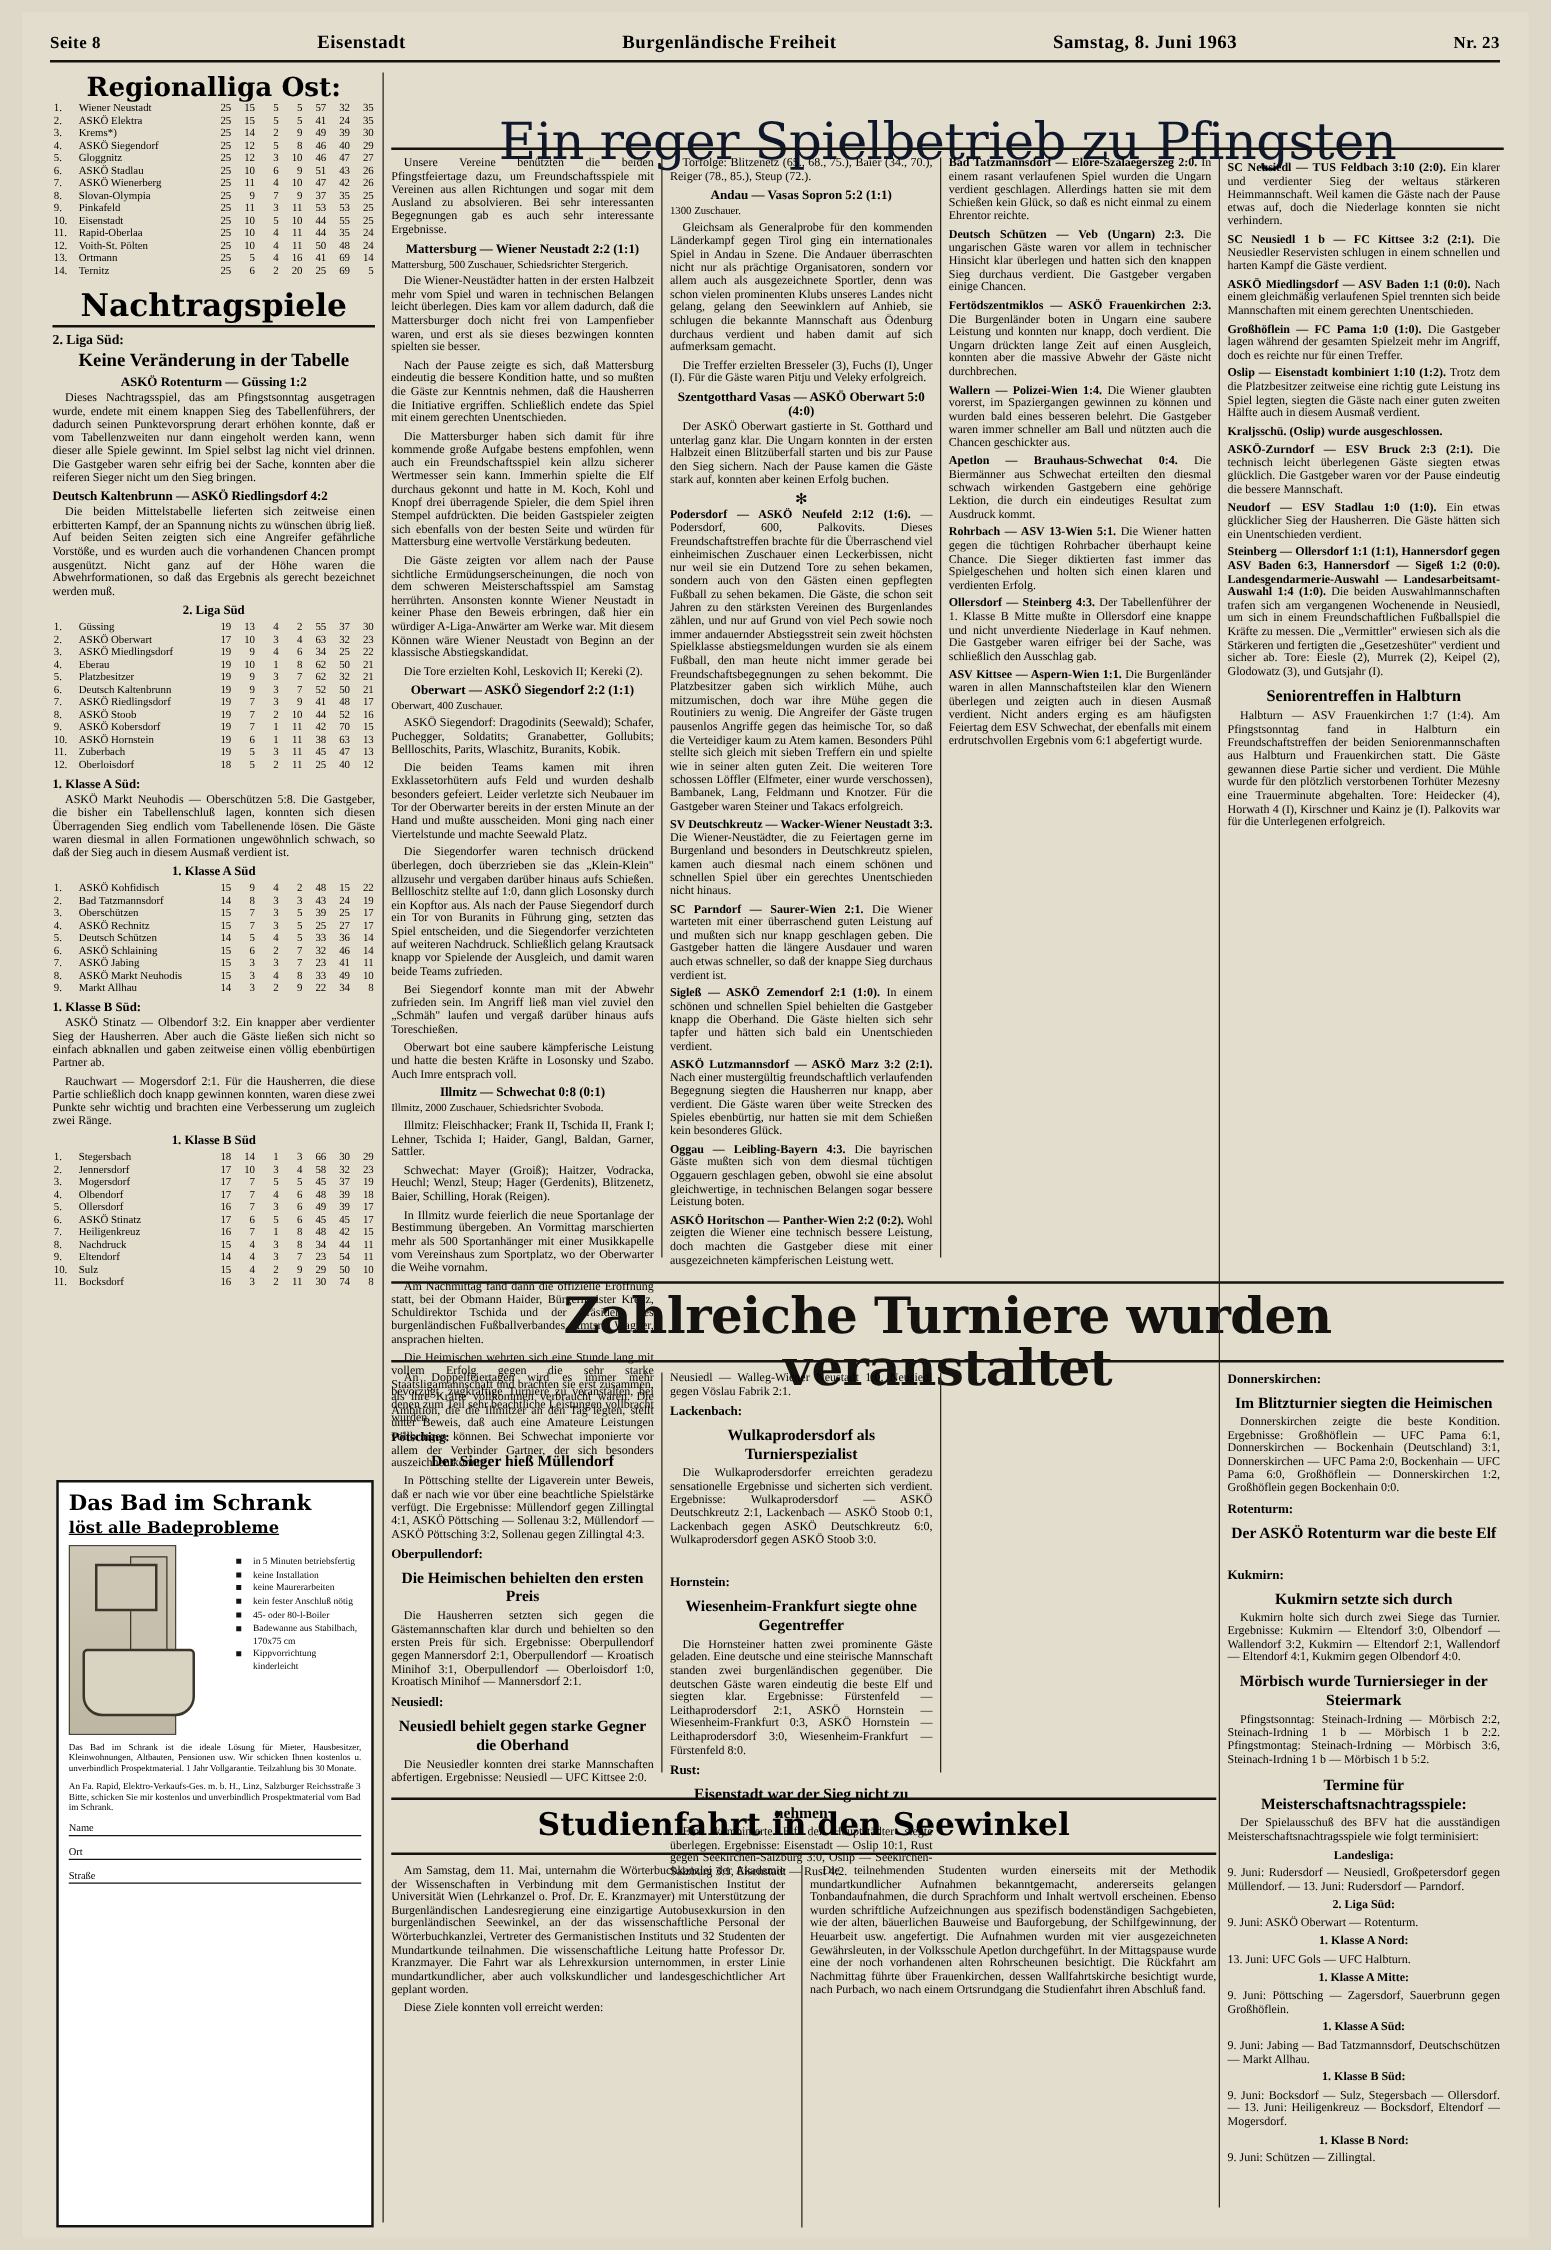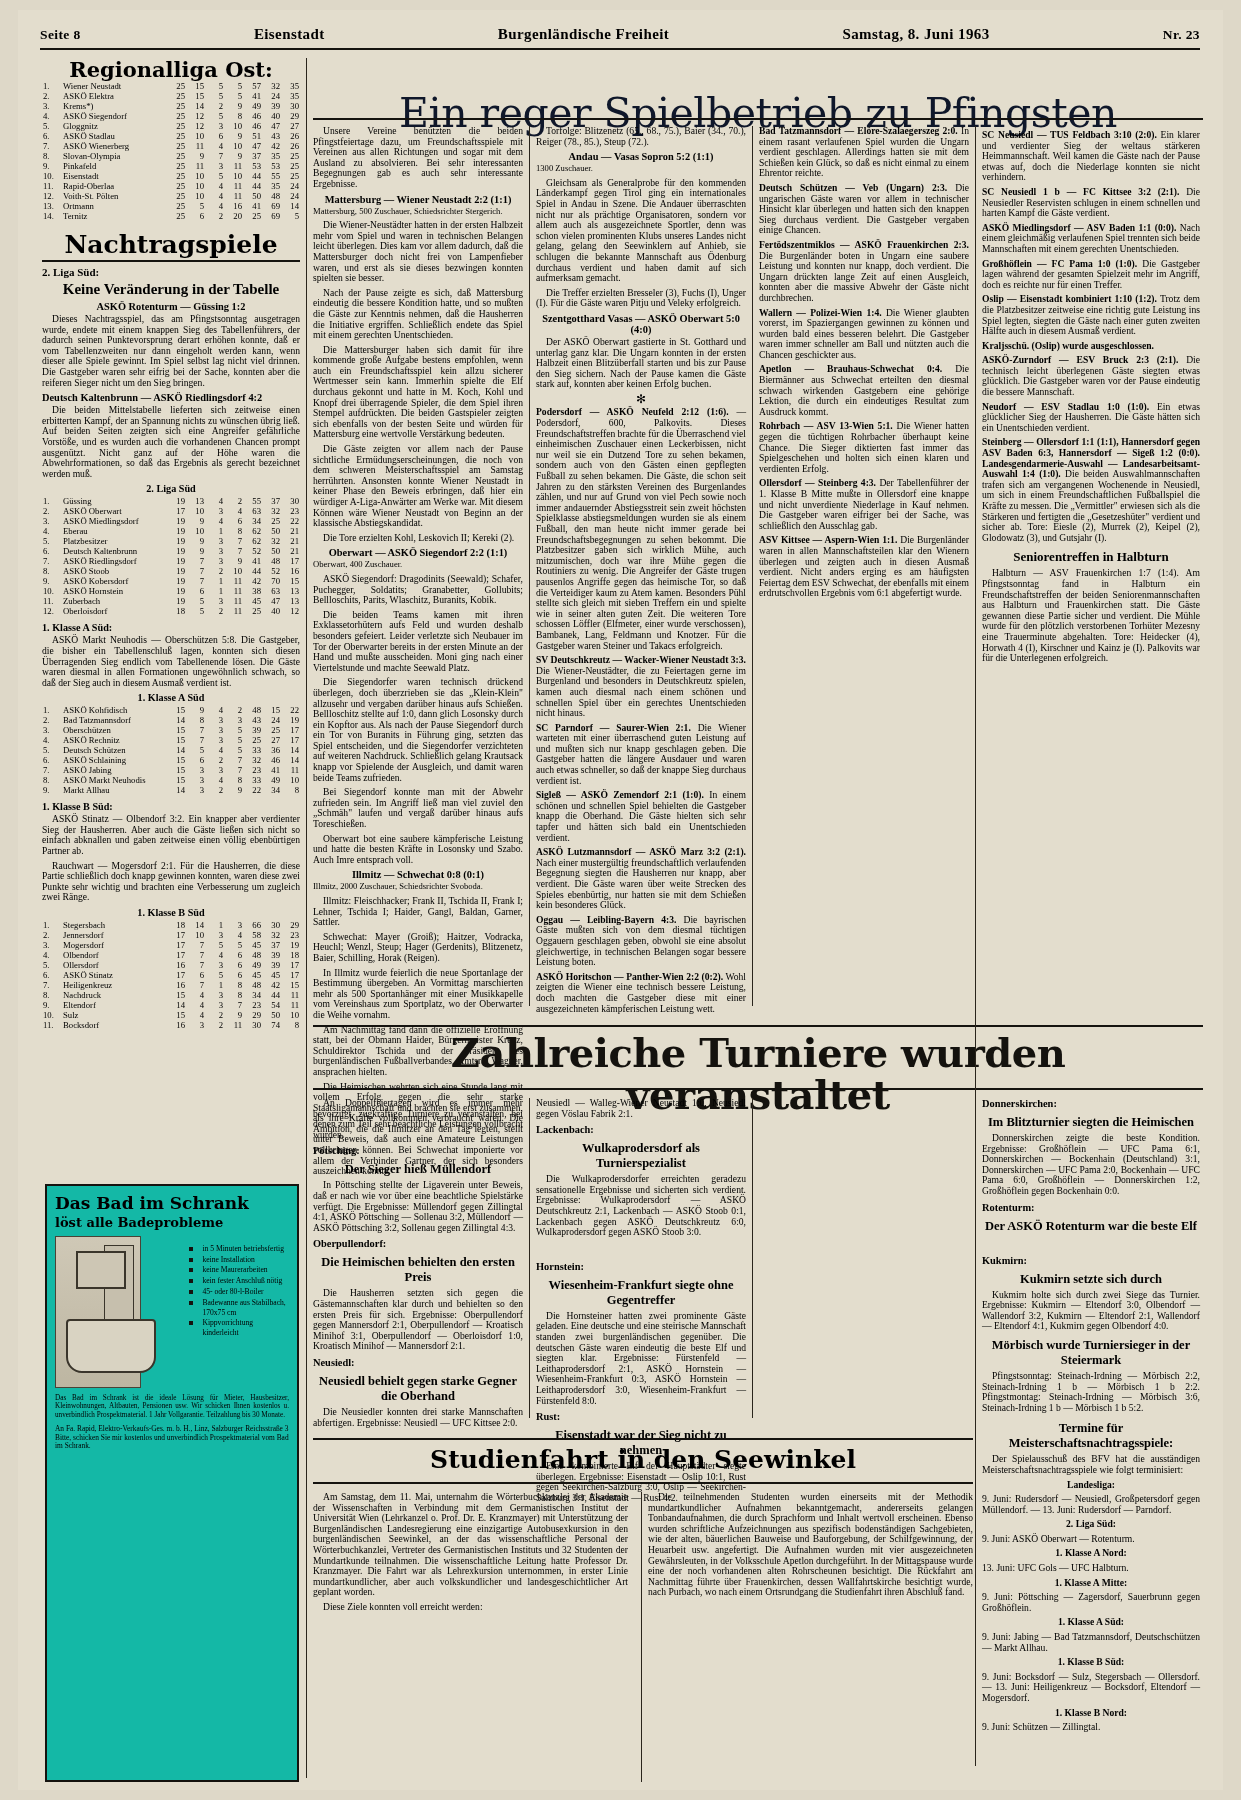--- a/index.html
+++ b/index.html
@@ -62,24 +62,24 @@
   
   table.tab{border-collapse:collapse;width:100%;font-size:8.7px;line-height:10px;}
   table.tab td{padding:0 1px;white-space:nowrap;}
   table.tab td.nm{text-align:left;width:auto;}
   table.tab td.num{text-align:right;width:17px;}
   .tabtitle{font-size:10.2px;font-weight:bold;text-align:center;margin:4px 0 2px;}
   .tabtitle.l{text-align:left;}
   
   .ad{
     position:absolute;left:27px;top:1174px;width:254px;height:598px;
-    border:2px solid #15130f;background:#14b8a6;box-sizing:border-box;padding:7px 8px;
+    border:2px solid #15130f;background:#ffffff;box-sizing:border-box;padding:7px 8px;
   }
   .ad .adtitle{font-family:"DejaVu Serif",serif;font-weight:bold;font-size:17px;}
-  .ad .adsub{font-family:"DejaVu Serif",serif;font-weight:bold;font-size:13px;margin-top:2px;}
+  .ad .adsub{font-family:"DejaVu Serif",serif;font-weight:bold;font-size:13px;margin-top:2px;text-decoration:underline;}
   .adflex{display:flex;margin-top:6px;}
   .adpic{width:112px;height:150px;border:1px solid #4a4337;background:
      linear-gradient(180deg,#cfc8b6 0%,#bdb6a2 100%);position:relative;}
   .adpic .tub{position:absolute;left:10px;bottom:14px;width:86px;height:50px;border:2px solid #3a352b;border-radius:4px 4px 16px 16px;background:#d9d3c2;}
   .adpic .mirror{position:absolute;left:20px;top:14px;width:46px;height:34px;border:2px solid #3a352b;background:#cdc6b4;}
   .adpic .door{position:absolute;right:6px;top:8px;width:28px;height:122px;border:1px solid #3a352b;background:#c6bfad;}
   .adlist{margin-left:8px;font-size:7.6px;line-height:9.4px;}
   .adlist li{margin-bottom:1.5px;list-style:none;position:relative;padding-left:13px;}
   .adlist li:before{content:"";position:absolute;left:0;top:3px;width:4px;height:4px;background:#15130f;}
   .adnote{font-size:7.2px;line-height:8.4px;margin-top:6px;text-align:justify;}
@@ -665,20 +665,25 @@
             <li>keine Maurerarbeiten</li>
             <li>kein fester Anschluß nötig</li>
             <li>45- oder 80-l-Boiler</li>
             <li>Badewanne aus Stabilbach, 170x75 cm</li>
             <li>Kippvorrichtung kinderleicht</li>
           </ul>
     </div>
     <div class="adnote">Das Bad im Schrank ist die ideale Lösung für Mieter, Hausbesitzer, Kleinwohnungen, Altbauten, Pensionen usw. Wir schicken Ihnen kostenlos u. unverbindlich Prospektmaterial. 1 Jahr Vollgarantie. Teilzahlung bis 30 Monate.</div>
     <div class="adfoot">An Fa. Rapid, Elektro-Verkaufs-Ges. m. b. H., Linz, Salzburger Reichsstraße 3
 Bitte, schicken Sie mir kostenlos und unverbindlich Prospektmaterial vom Bad im Schrank.</div>
+    <div class="adfield" id="ad-fields">
+          <div>Name</div>
+          <div>Ort</div>
+          <div>Straße</div>
+        </div>
   </div>
 
   <div style="position:absolute;left:295px;top:52px;width:890px;">
     <div class="bighead">Ein reger Spielbetrieb zu Pfingsten</div>
   </div>
   <div class="hrule2" style="left:295px;top:108px;width:890px;"></div>
 
   <div class="col" style="left:295px;top:116px;width:210px;">
     <p>Unsere Vereine benützten die beiden Pfingstfeiertage dazu, um Freundschaftsspiele mit Vereinen aus allen Richtungen und sogar mit dem Ausland zu absolvieren. Bei sehr interessanten Begegnungen gab es auch sehr interessante Ergebnisse.</p>
     <h4 class="sub">Mattersburg — Wiener Neustadt 2:2 (1:1)</h4>

